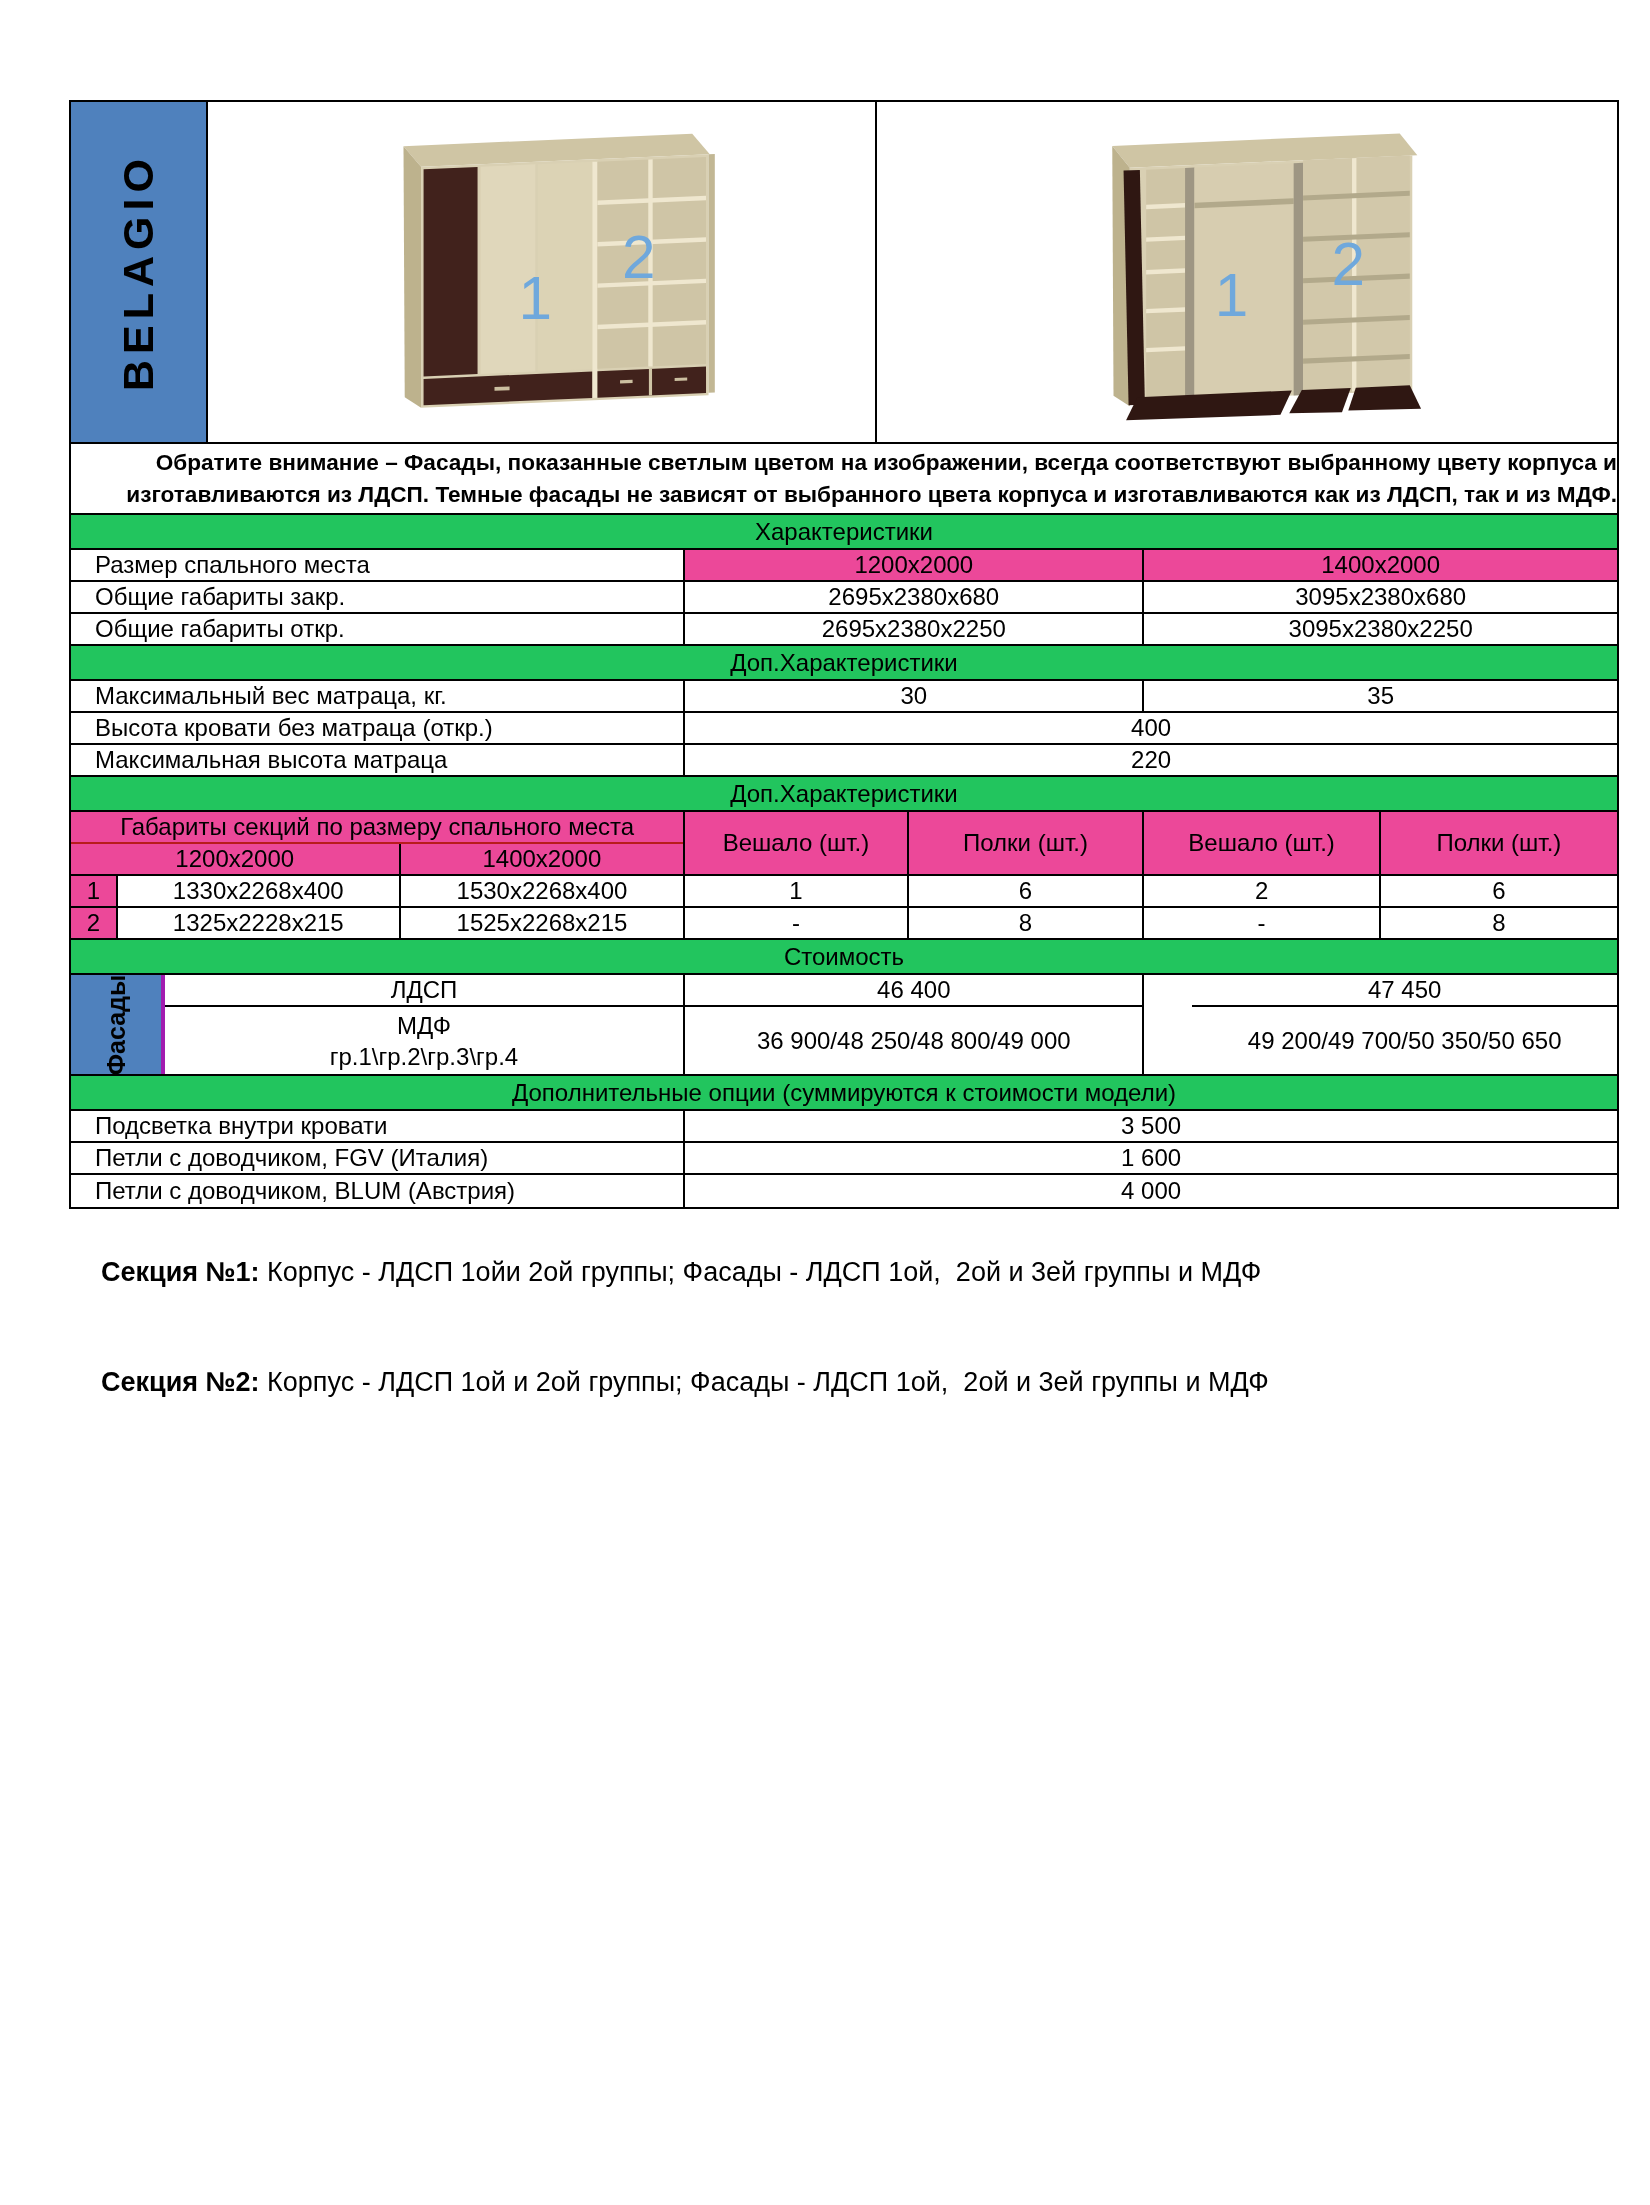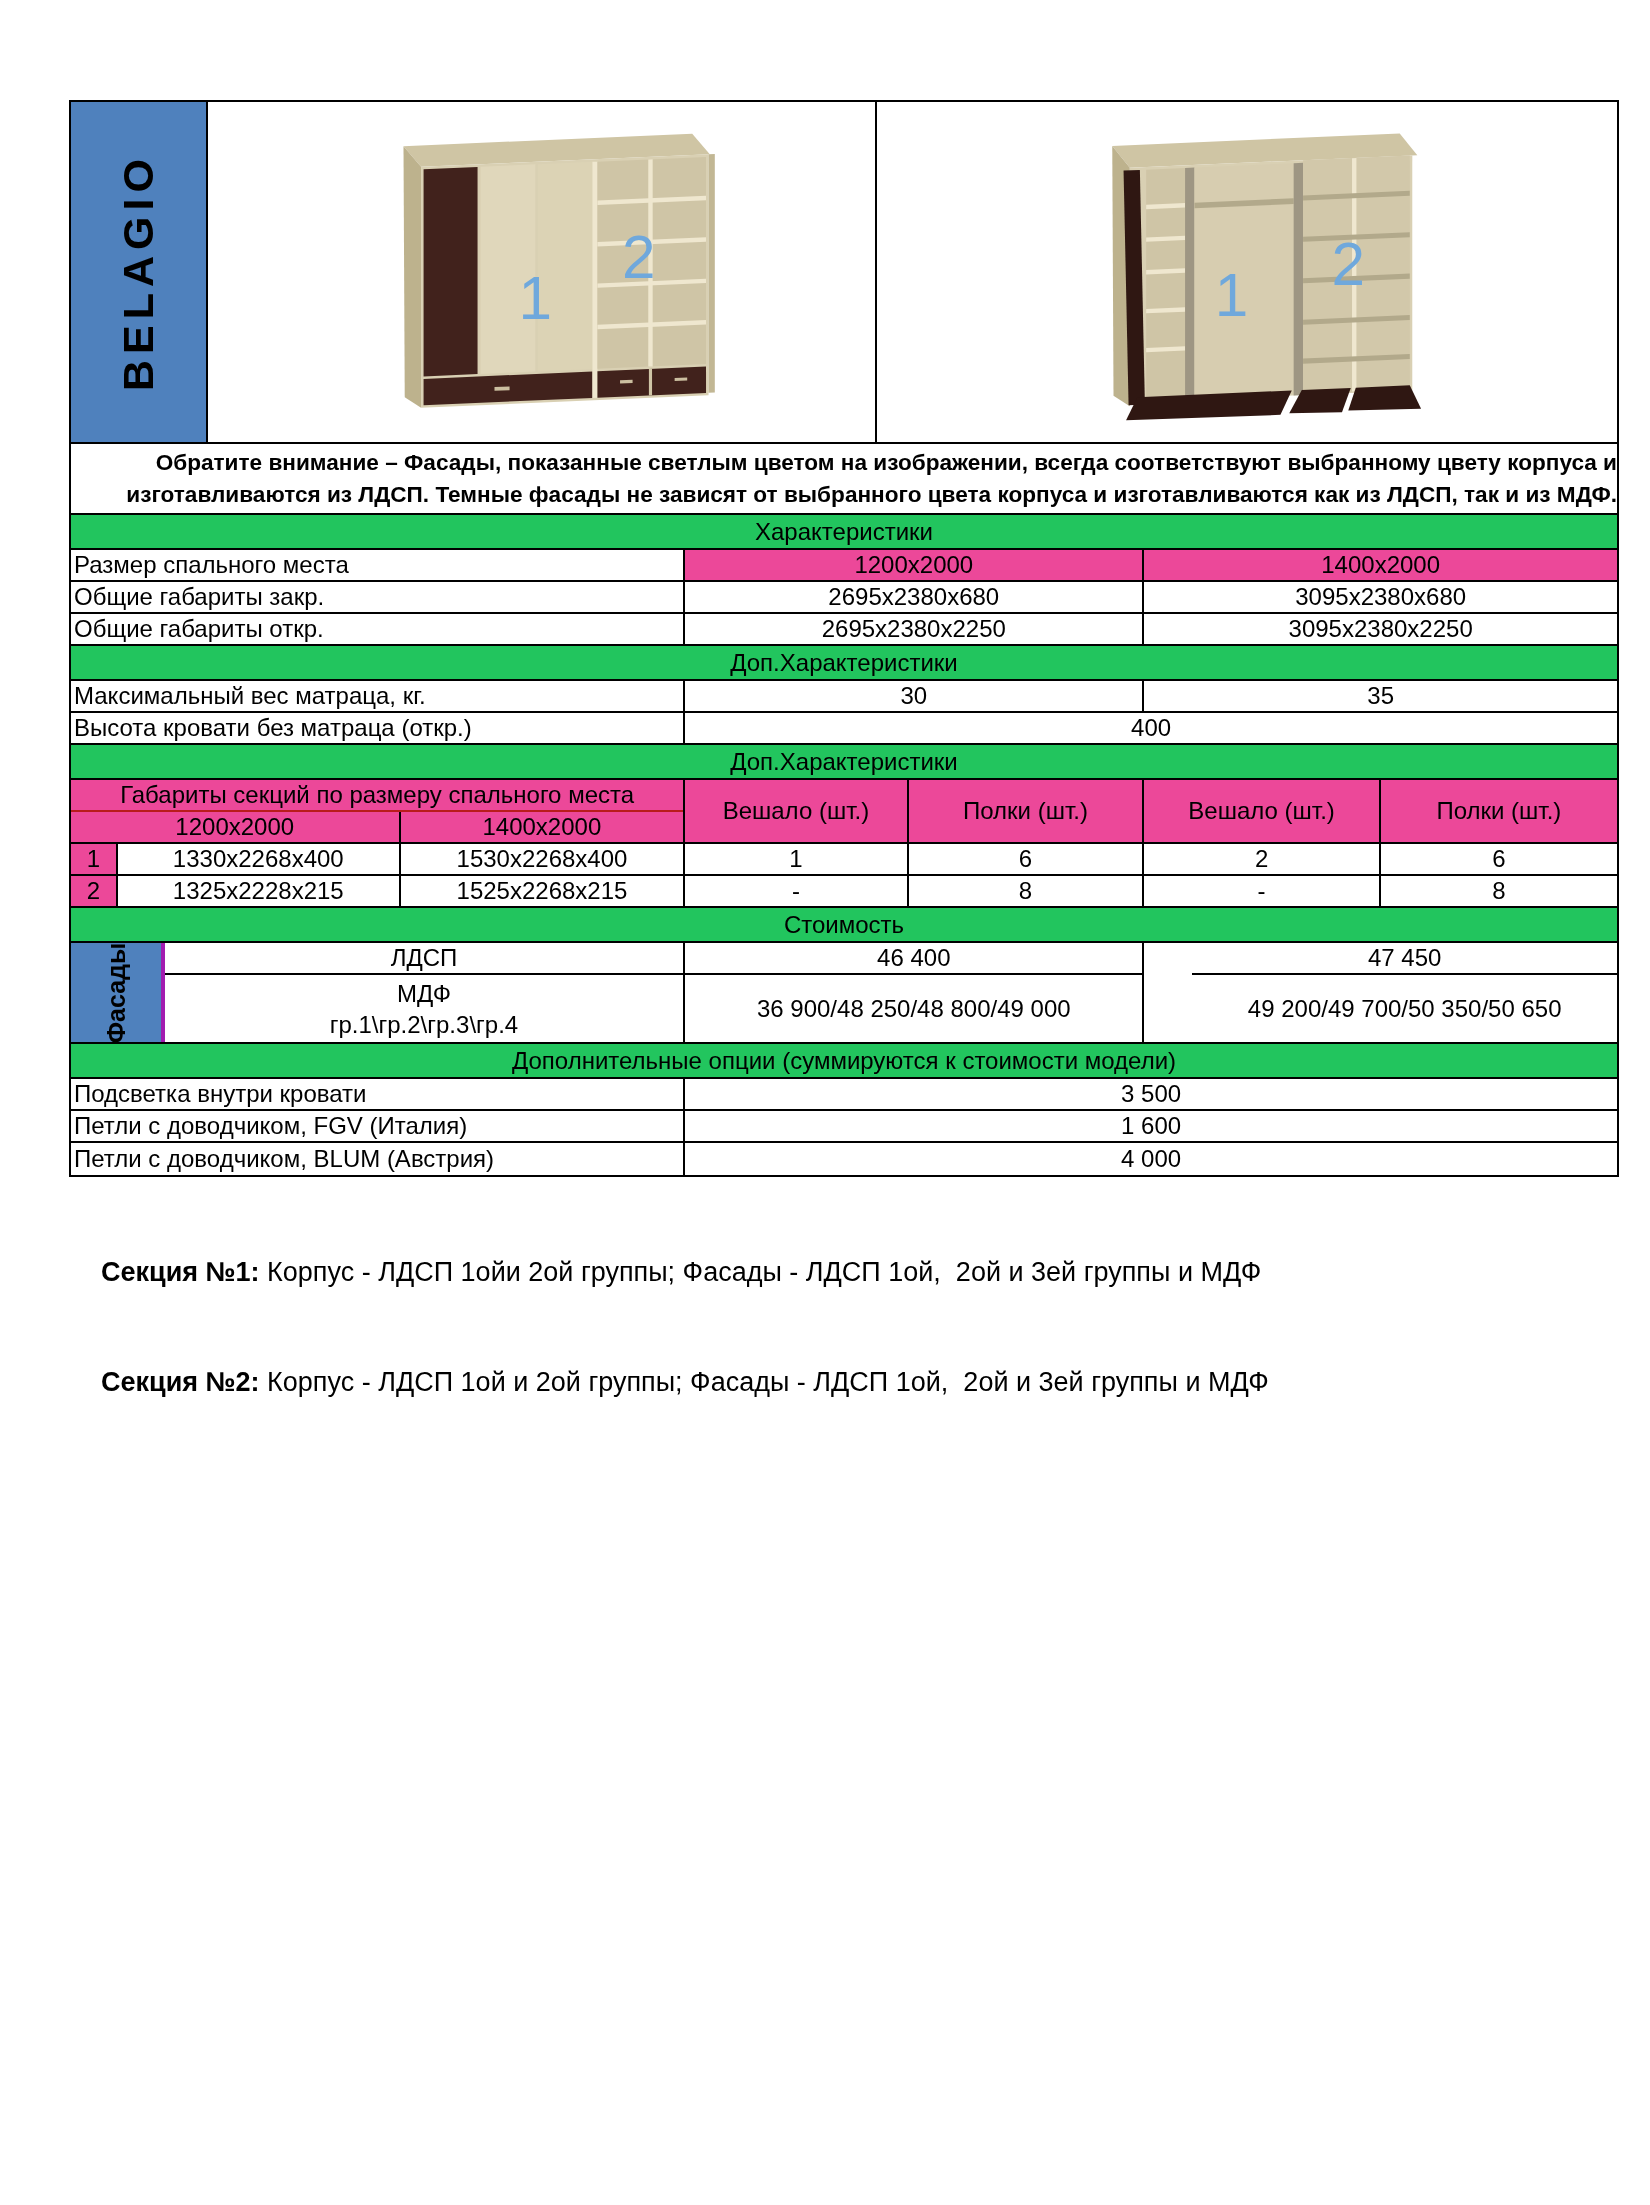--- a/index.html
+++ b/index.html
@@ -12,21 +12,21 @@
     border:2.7px solid #000;box-sizing:border-box;background:#fff;
   }
   .row{display:flex;border-bottom:2px solid #000;box-sizing:border-box;width:100%;}
   .row.last{border-bottom:none;}
   .cell{
     box-sizing:border-box;border-left:2px solid #000;
     display:flex;align-items:center;justify-content:center;
     text-align:center;font-size:24px;overflow:hidden;position:relative;
   }
   .cell.first{border-left:none;}
-  .cell.label{justify-content:flex-start;text-align:left;padding-left:3px;}
+  .cell.label{justify-content:flex-start;text-align:left;padding-left:24px;}
   .bar{
     height:35px;background:#22c55e;display:flex;align-items:center;justify-content:center;
     font-size:24px;border-bottom:2px solid #000;box-sizing:border-box;color:#000;
   }
   .lightblue{background:#ec4899;}
   .bluecell{background:#4f81bd;}
   
   .hdr{height:342px;}
   .brand-cell{width:8.7%;}
   .brand{
@@ -190,20 +190,24 @@
 
   <div class="row h48">
     <div class="cell first label colA">Максимальный вес матраца, кг.</div>
     <div class="cell colB">30</div>
     <div class="cell colC">35</div>
   </div>
   <div class="row h48">
     <div class="cell first label colA">Высота кровати без матраца (откр.)</div>
     <div class="cell colBC">400</div>
   </div>
+  <div class="row h48">
+    <div class="cell first label colA">Максимальная высота матраца</div>
+    <div class="cell colBC">220</div>
+  </div>
 
   <div class="bar">Доп.Характеристики</div>
 
   <div class="row sec-hdr">
     <div class="left-stack lightblue">
       <div class="dim-hdr">Габариты секций по размеру спального места</div>
       <div class="sub-split">
         <div class="cell first subc1">1200х2000</div>
         <div class="cell subc2">1400х2000</div>
       </div>

